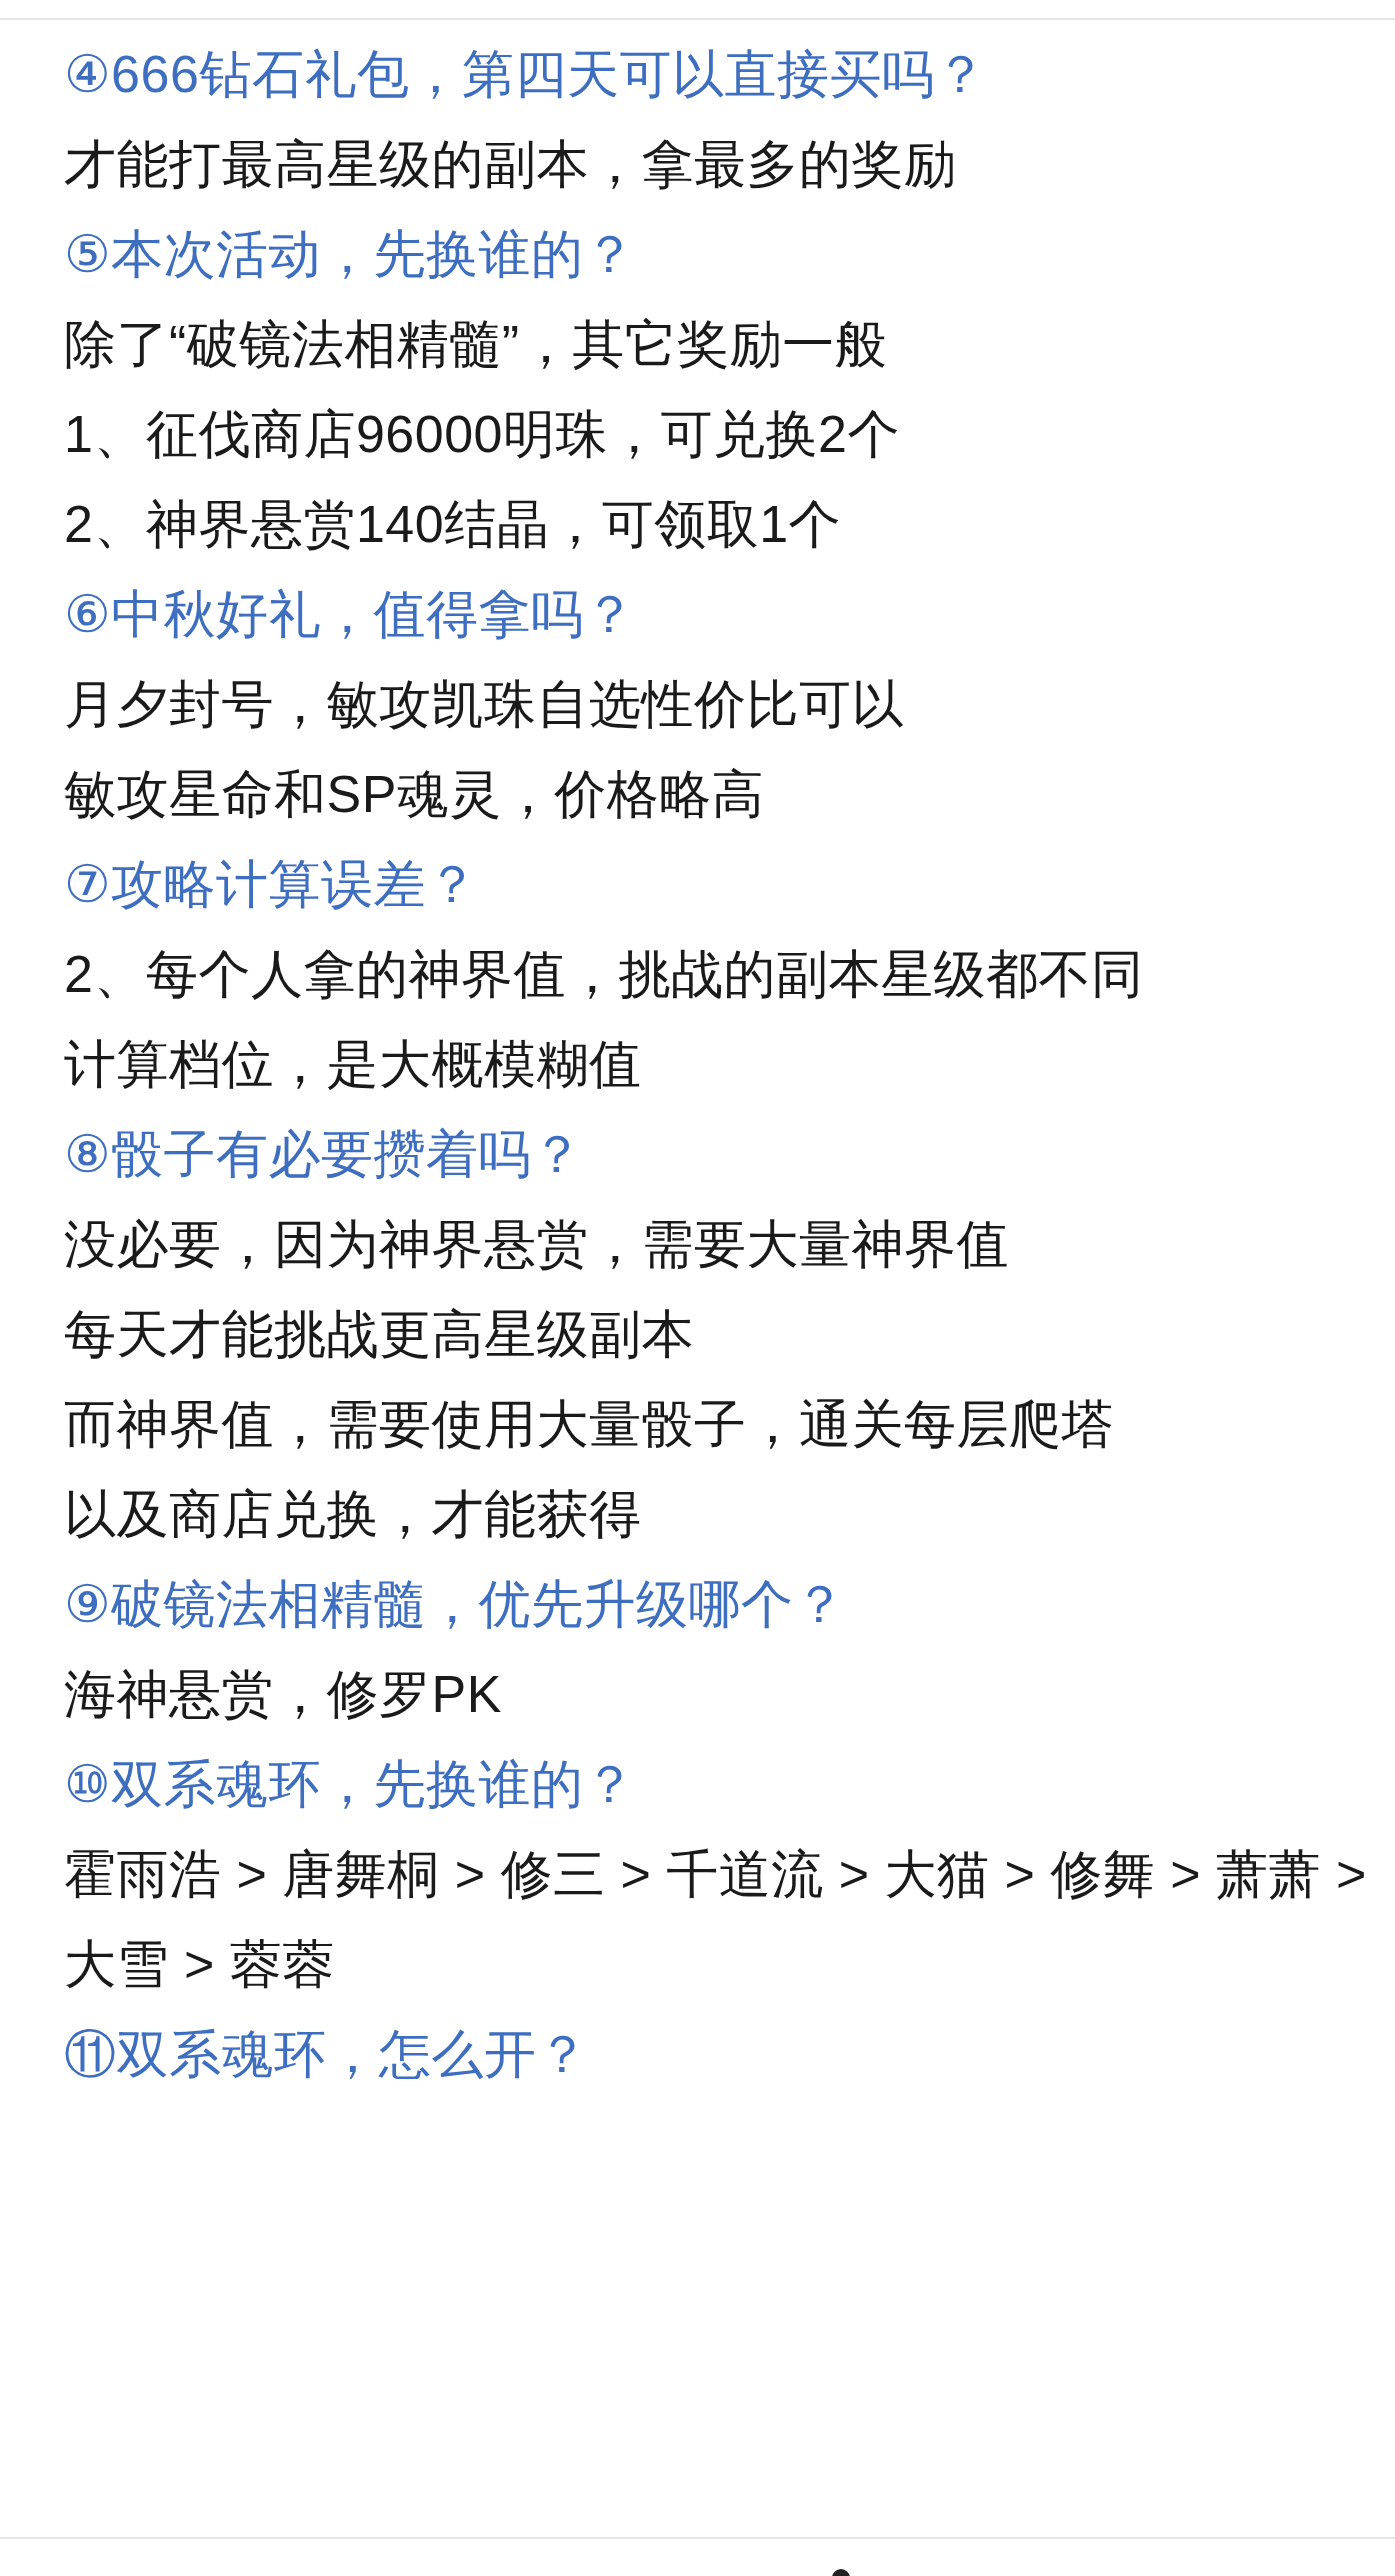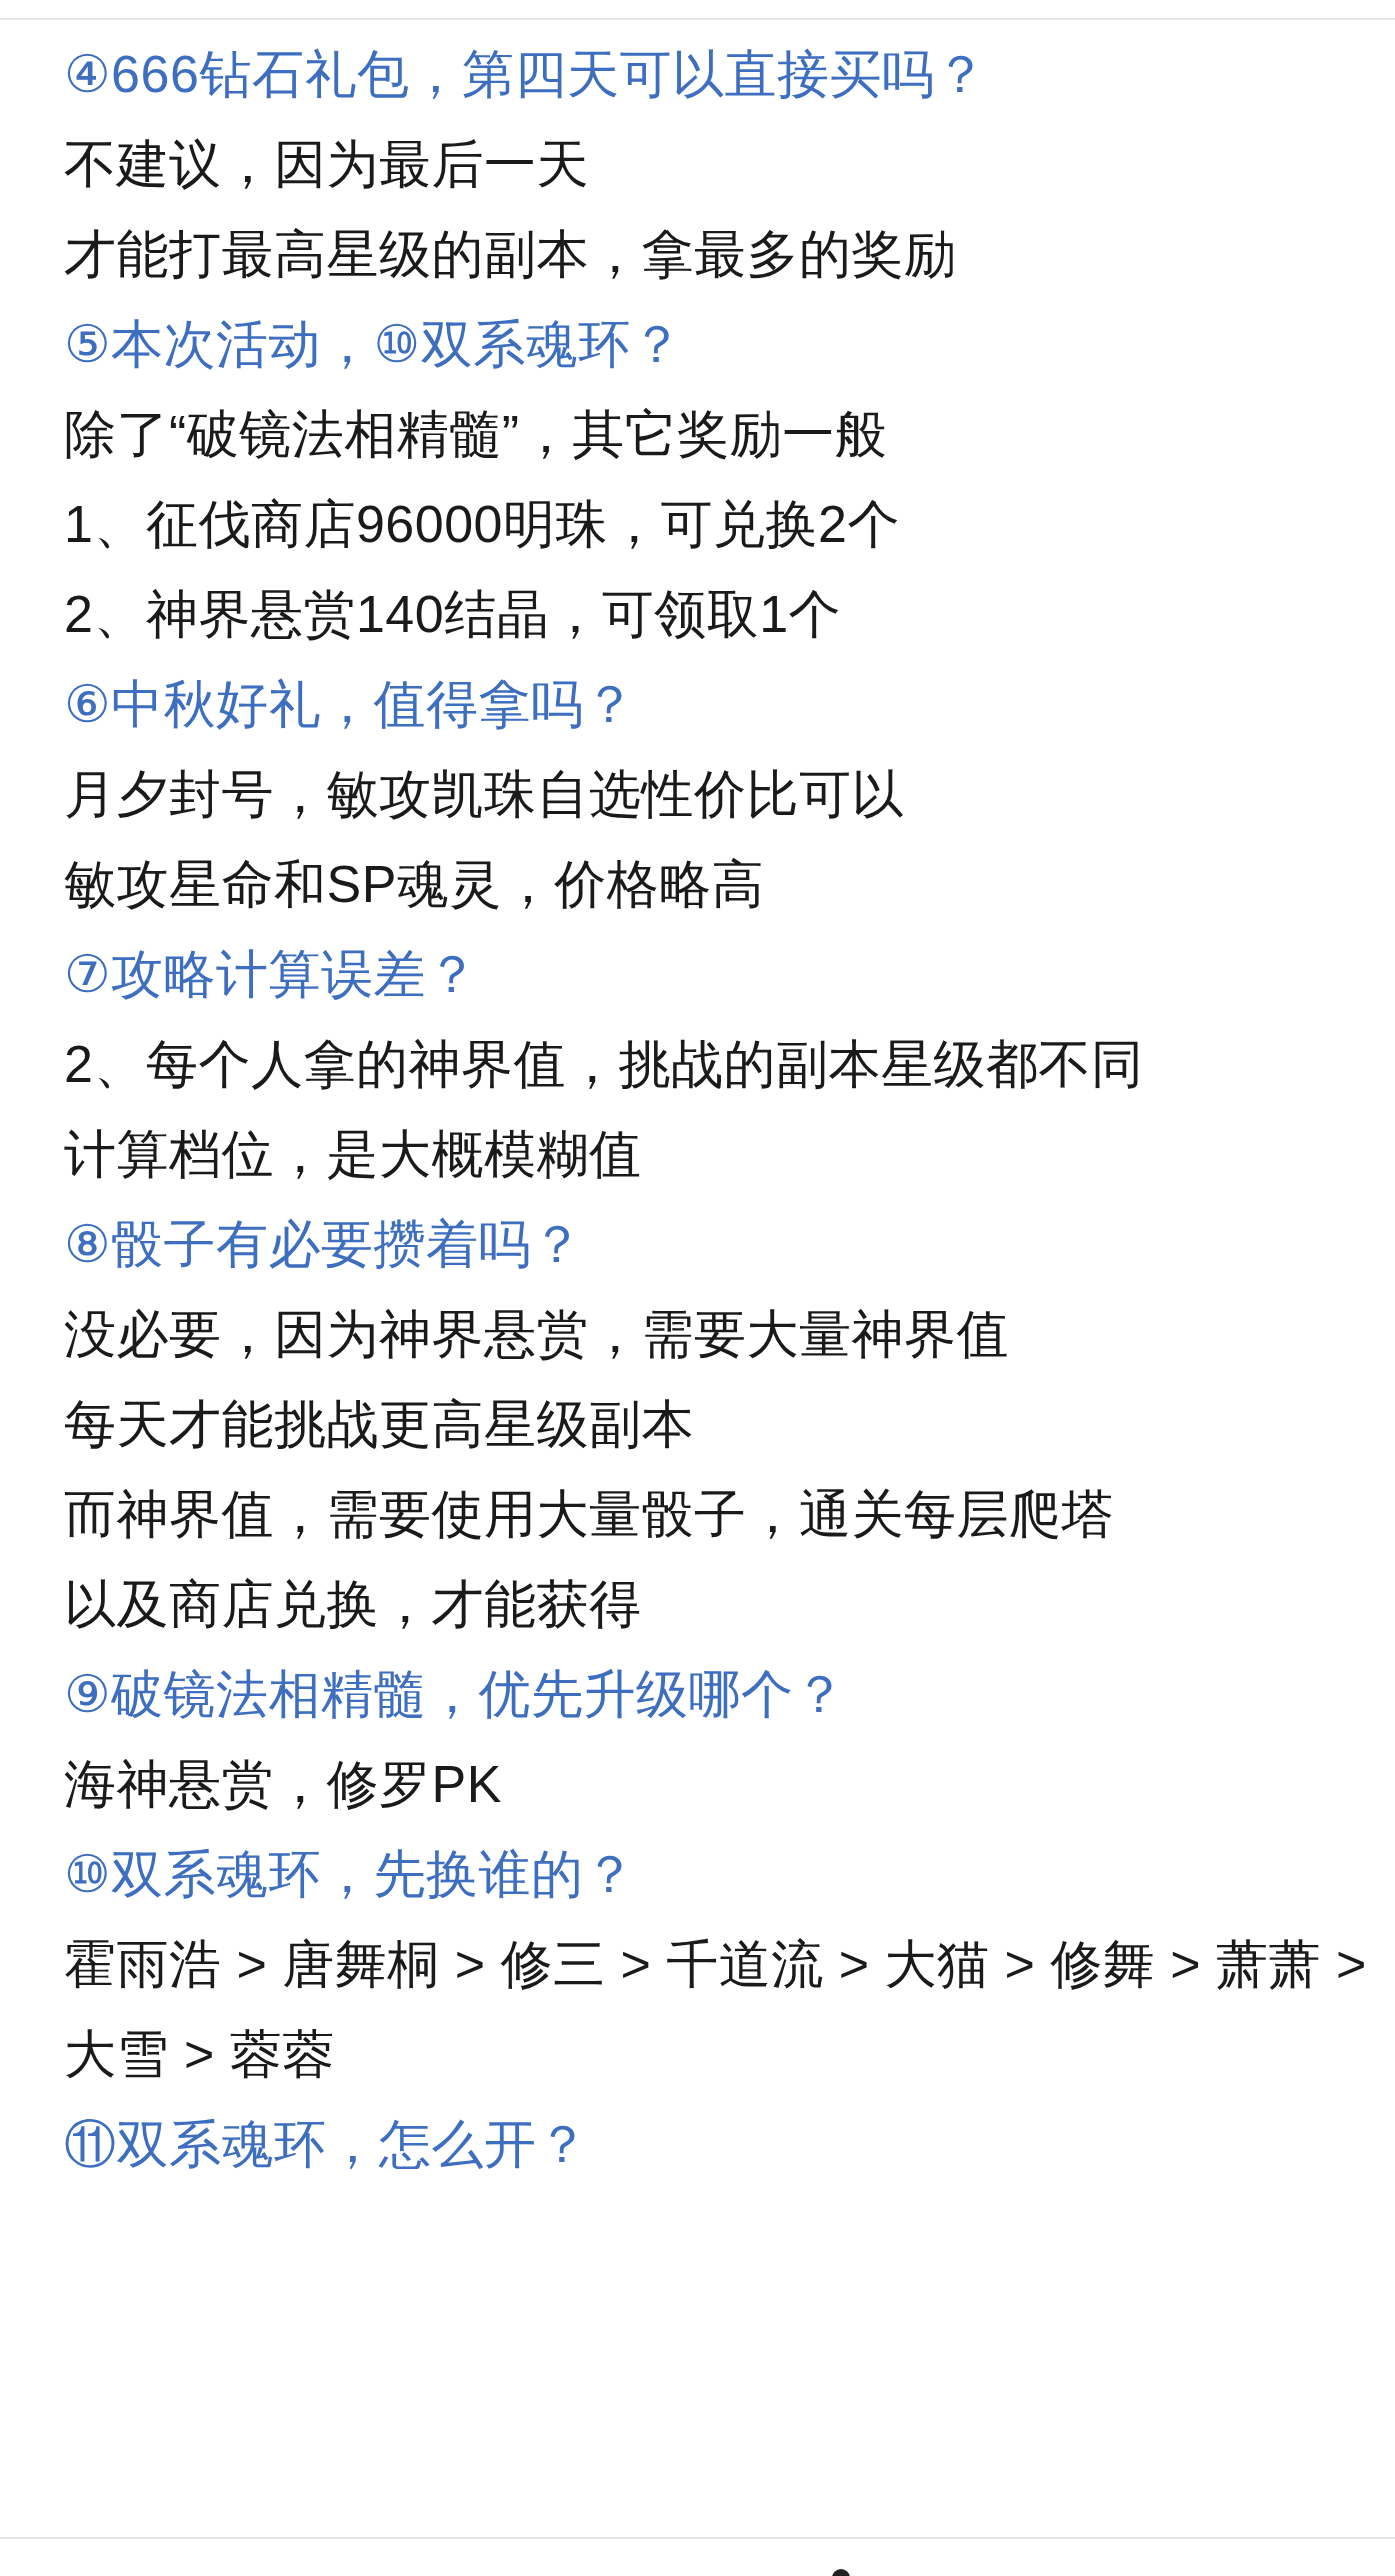--- a/index.html
+++ b/index.html
@@ -53,23 +53,22 @@
     border-radius: 9.7px 9.7px 0 0;
   }
 </style>
 </head>
 <body>
 
 <div class="page">
   <div class="divider top"></div>
   <main class="content">
       <div class="line heading">④666钻石礼包，第四天可以直接买吗？</div>
-      <div class="line body">不建议，因为最后一天</div>
       <div class="line body">才能打最高星级的副本，拿最多的奖励</div>
-      <div class="line heading">⑤本次活动，⑩双系魂环？</div>
+      <div class="line heading">⑤本次活动，先换谁的？</div>
       <div class="line body">除了“破镜法相精髓”，其它奖励一般</div>
       <div class="line body">1、征伐商店96000明珠，可兑换2个</div>
       <div class="line body">2、神界悬赏140结晶，可领取1个</div>
       <div class="line heading">⑥中秋好礼，值得拿吗？</div>
       <div class="line body">月夕封号，敏攻凯珠自选性价比可以</div>
       <div class="line body">敏攻星命和SP魂灵，价格略高</div>
       <div class="line heading">⑦攻略计算误差？</div>
       <div class="line body">2、每个人拿的神界值，挑战的副本星级都不同</div>
       <div class="line body">计算档位，是大概模糊值</div>
       <div class="line heading">⑧骰子有必要攒着吗？</div>

